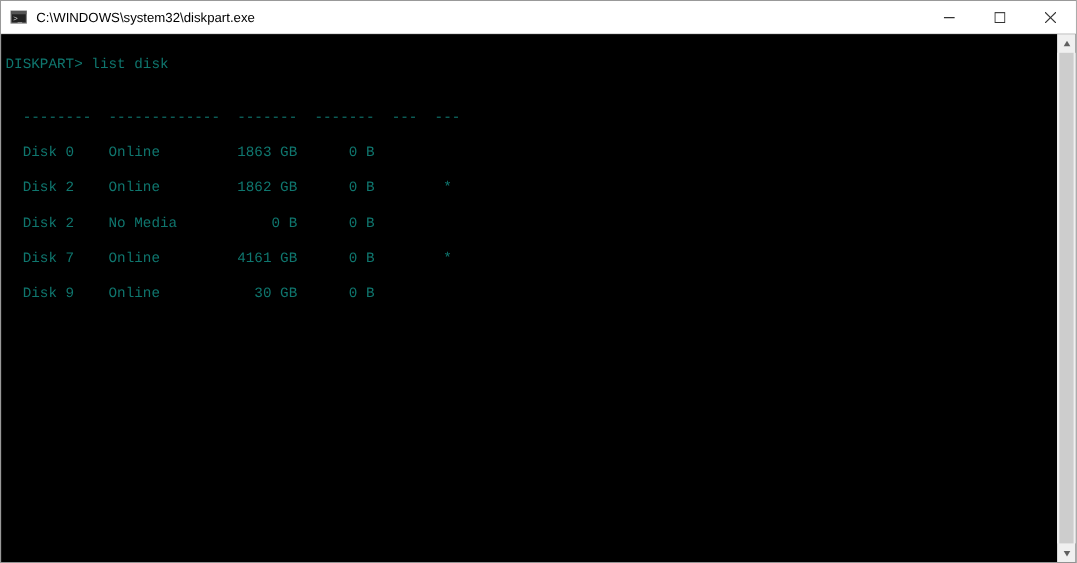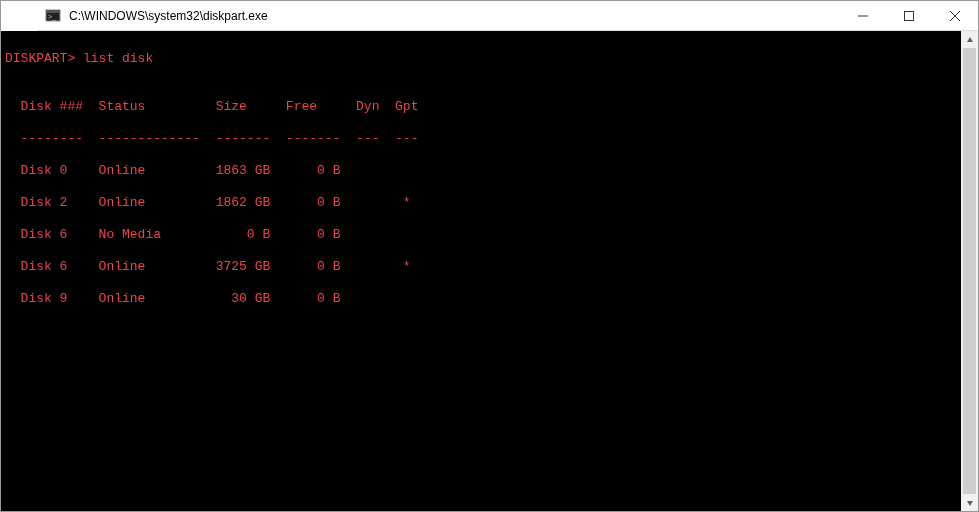--- a/index.html
+++ b/index.html
@@ -21,21 +21,20 @@
     }
     .titlebar {
       height: 30px;
       background: #fff;
       display: flex;
       align-items: center;
       border-bottom: 1px solid #ddd;
       font-family: 'Segoe UI', Tahoma, sans-serif;
       font-size: 12px;
       color: #000;
-      margin-left: 36px;
     }
     .titlebar-icon {
       width: 16px;
       height: 16px;
       margin: 0 8px 0 8px;
       display: flex; align-items:center; justify-content:center;
     }
     .titlebar-icon svg { width:16px; height:16px; }
     .titlebar-title { flex: 0 0 auto; }
     .titlebar-spacer { flex: 1 1 auto; }
@@ -43,21 +42,21 @@
     .titlebar-btn {
       width: 46px; height: 29px;
       display: flex; align-items: center; justify-content: center;
       color: #000;
     }
     .titlebar-btn svg { width:10px; height:10px; stroke:#333; stroke-width:1; fill:none; }
     .client {
       flex: 1 1 auto;
       display: flex;
       background: #000;
-      color: #ef4444;
+      color: #0f766e;
       overflow: hidden;
     }
     .terminal {
       flex: 1 1 auto;
       padding: 4px 0 4px 4px;
       white-space: pre;
       line-height: 16px;
       overflow: hidden;
     }
     .scrollbar {
@@ -109,26 +108,25 @@
             <line x1="10" y1="0" x2="0" y2="10"></line>
           </svg>
       </div>
     </div>
   </div>
 
   <div class="client">
     <div class="terminal">
 <div class="row">DISKPART&gt; list disk</div>
 <div class="row"></div>
-<div class="row">  Disk ###  Status         Size     Free     Dyn  Gpt</div>
 <div class="row">  --------  -------------  -------  -------  ---  ---</div>
 <div class="row">  Disk 0    Online         1863 GB      0 B</div>
 <div class="row">  Disk 2    Online         1862 GB      0 B        *</div>
-<div class="row">  Disk 6    No Media           0 B      0 B</div>
-<div class="row">  Disk 6    Online         3725 GB      0 B        *</div>
+<div class="row">  Disk 2    No Media           0 B      0 B</div>
+<div class="row">  Disk 7    Online         4161 GB      0 B        *</div>
 <div class="row">  Disk 9    Online           30 GB      0 B</div>
 <div class="row"></div>
 
 <div class="row"></div>
 
 <div class="row"></div>
 
 <div class="row"></div>
 
 <div class="row"></div>

